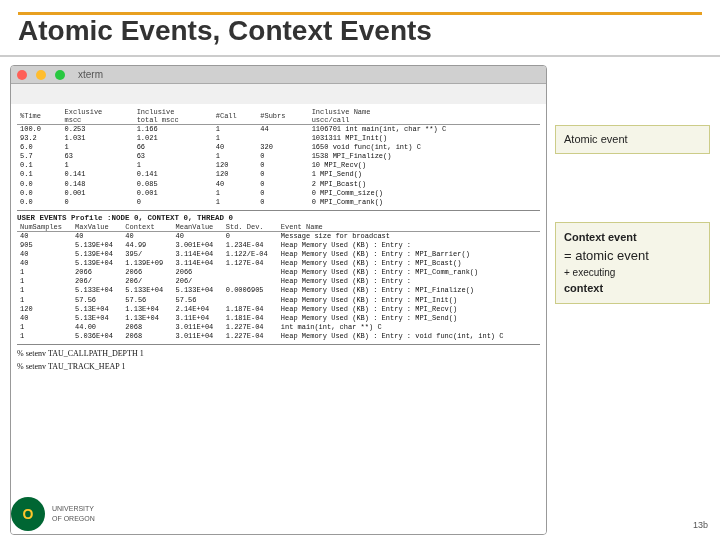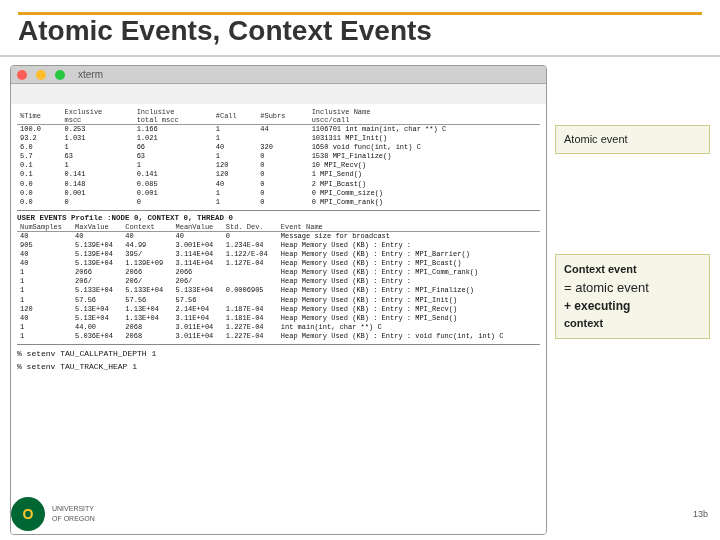--- a/index.html
+++ b/index.html
@@ -108,21 +108,21 @@
       font-size: 7px;
     }
     .terminal-table td {
       padding: 0 3px;
       color: #111;
       font-size: 7px;
       line-height: 1.3;
     }
 
     .cmd-line {
-      font-family: Liberation Mono, monospace;
+      font-family: Liberation Serif, serif;
       font-size: 8px;
       color: #111;
       line-height: 1.6;
     }
 
     
     .callout-container {
       display: flex;
       flex-direction: column;
       gap: 8px;
@@ -157,21 +157,21 @@
     }
 
     .ou-text {
       font-size: 7px;
       color: #555;
       line-height: 1.4;
     }
 
     .page-num {
       position: absolute;
-      bottom: 21px;
+      bottom: 10px;
       right: 12px;
       font-size: 9px;
       color: #555;
     }
 
     .highlight-top {
       border-top: 3px solid #e8a020;
       width: 100%;
     }
   </style>
@@ -403,25 +403,25 @@
       <div class="cmd-line">% setenv TAU_CALLPATH_DEPTH    1</div>
           <div class="cmd-line">% setenv TAU_TRACK_HEAP  1</div>
         </div>
     </div>
   </div>
 
   <div class="callout-container">
     <div class="callout-box">
       <span>Atomic event</span>
     </div>
-    <div class="callout-box" style="margin-top: 92px;">
+    <div class="callout-box" style="margin-top: 60px;">
       <div id="context-lines">
           <div style="font-size: 11px; line-height: 1.5; font-weight: bold;">Context event</div>
           <div style="font-size: 13px; line-height: 1.5; font-weight: normal;">= atomic event</div>
-          <div style="font-size: 12px; line-height: 1.5; font-weight: bold;">+ executing</div>
+          <div style="font-size: 10px; line-height: 1.5; font-weight: normal;">+ executing</div>
           <div style="font-size: 11px; line-height: 1.5; font-weight: bold;">context</div>
         </div>
     </div>
   </div>
 
 </div>
 
 <div class="bottom-bar">
   <svg class="ou-logo" viewBox="0 0 36 36" xmlns="http://www.w3.org/2000/svg">
     <circle cx="18" cy="18" r="17" fill="#006633"></circle>

